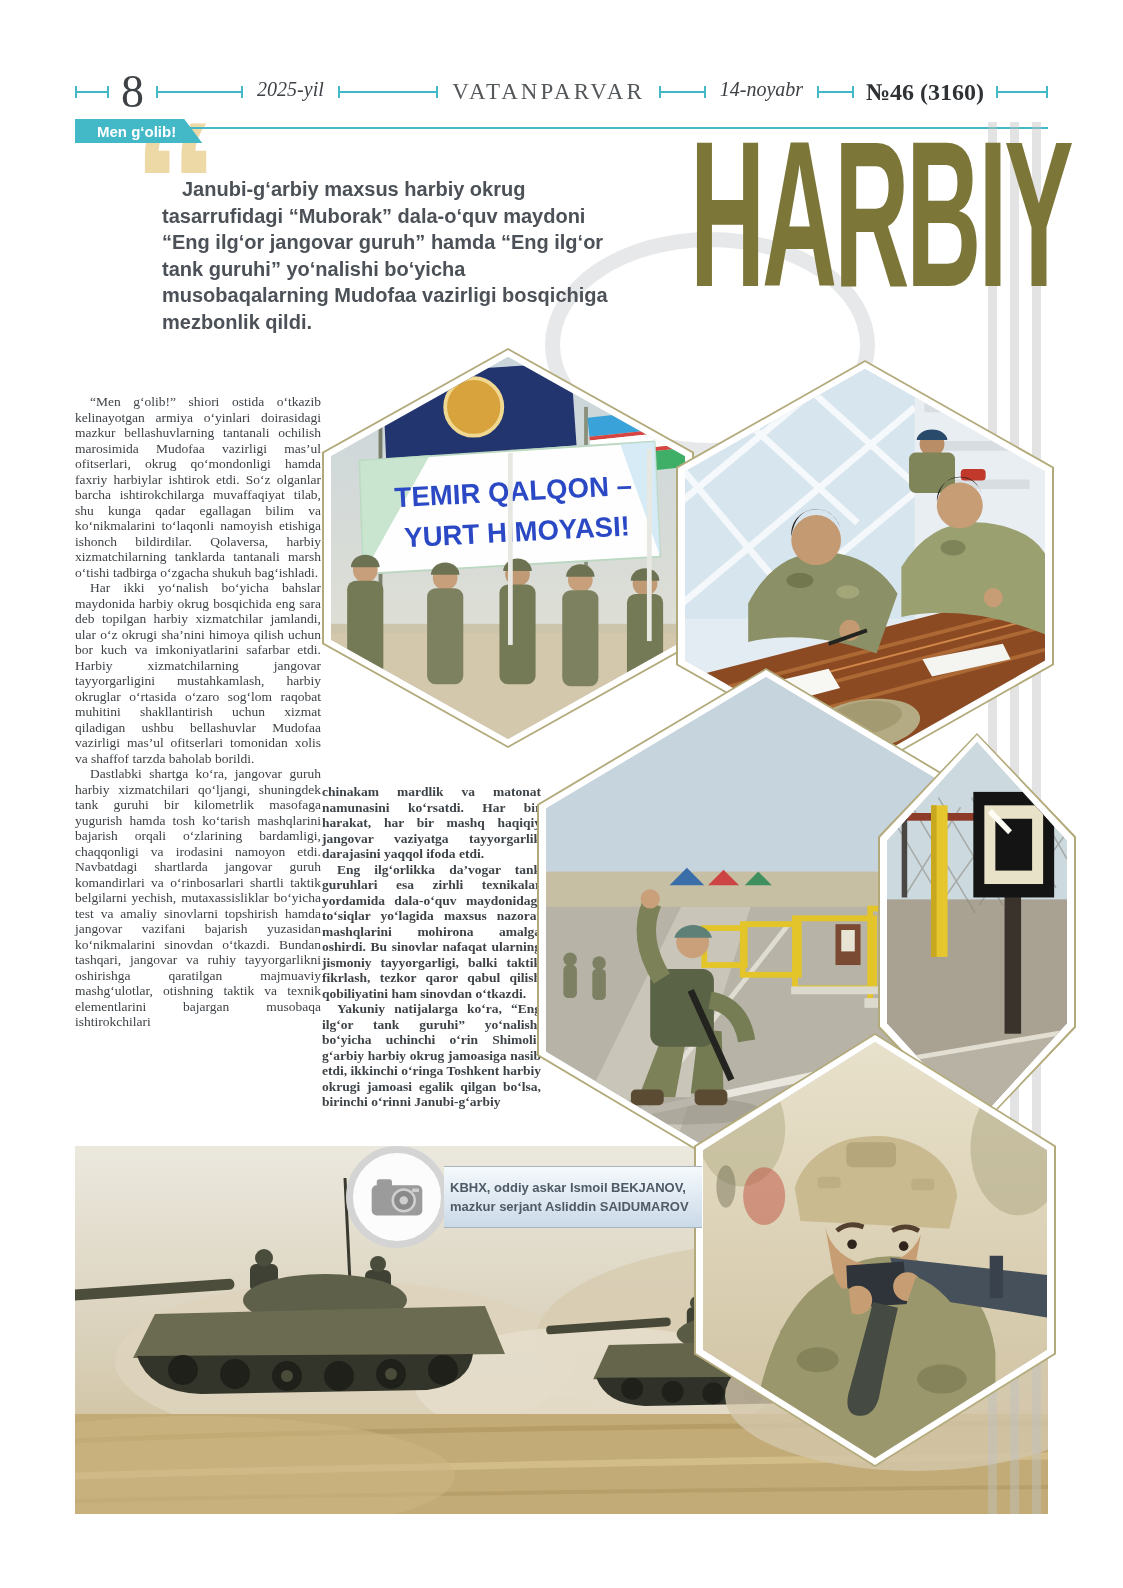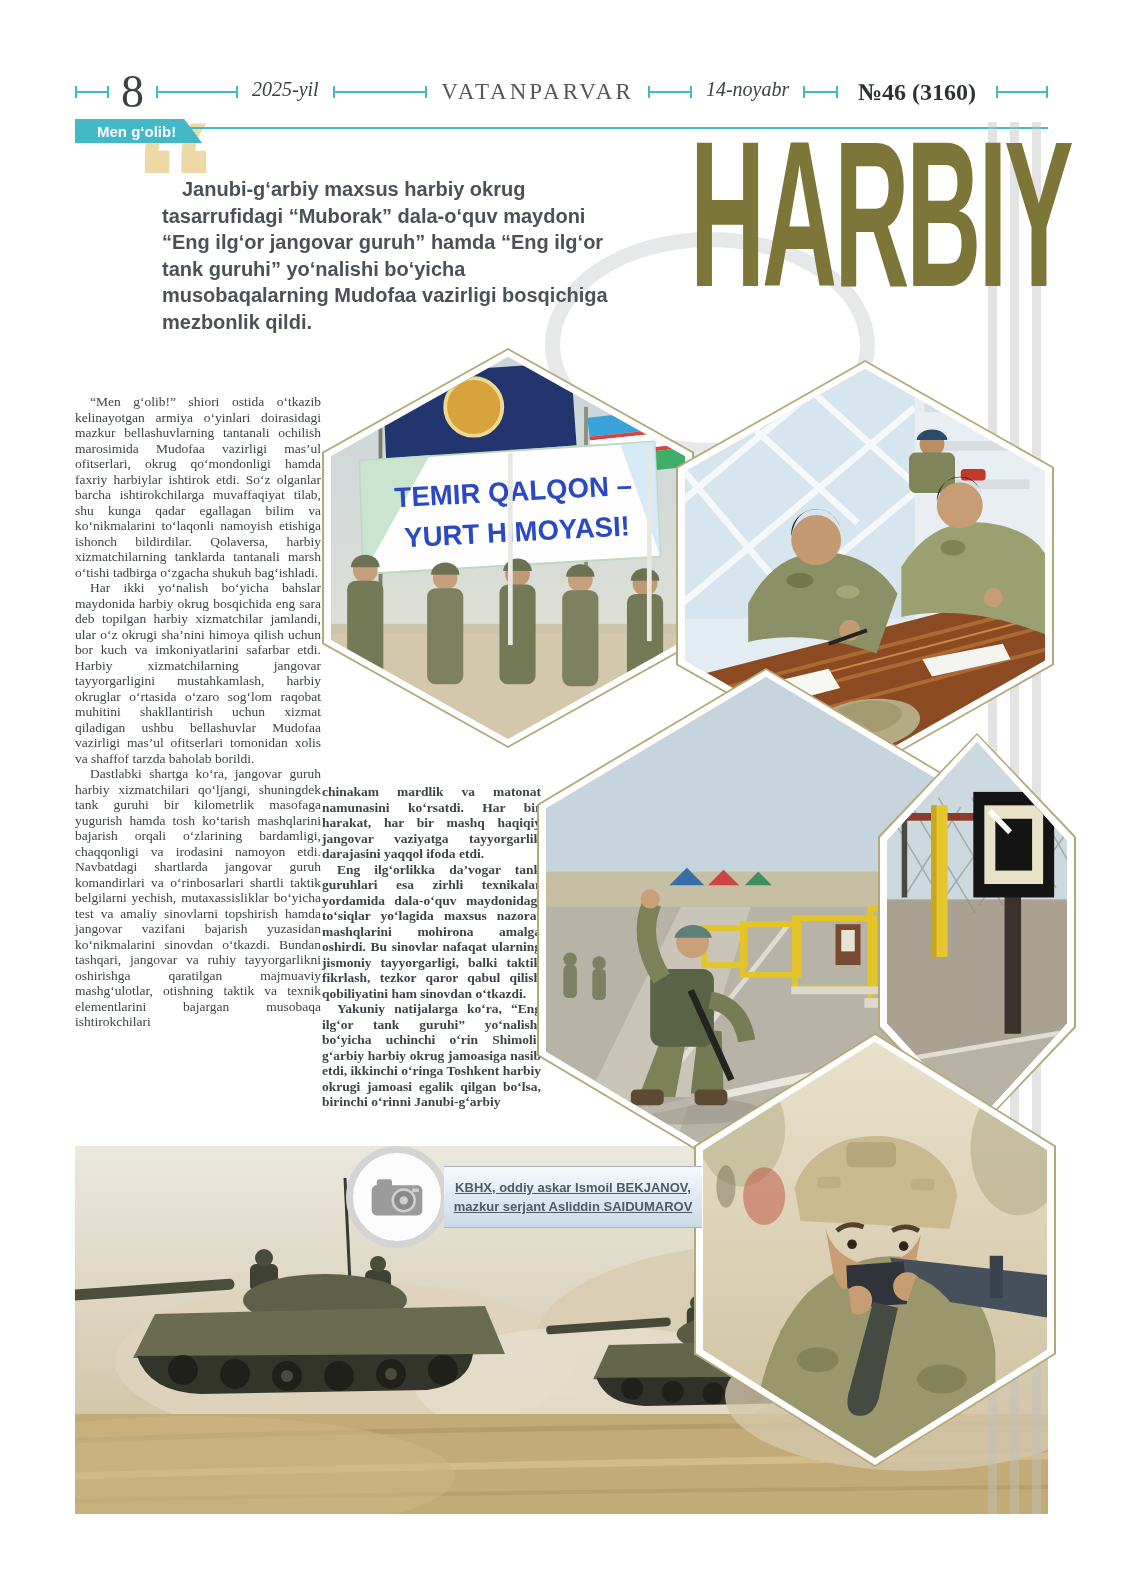--- a/index.html
+++ b/index.html
@@ -9,21 +9,21 @@
   .masthead{position:absolute;left:75px;top:68px;width:973px;height:48px;display:flex;
             align-items:center;z-index:20;}
   .hline{position:relative;height:2px;background:var(--accent_teal,#43b9c8);}
   .hline::before,.hline::after{content:"";position:absolute;top:-5px;width:2px;height:12px;
             background:var(--accent_teal,#43b9c8);}
   .hline::before{left:0}.hline::after{right:0}
   .l0{flex:0 0 34px}.l1{flex:1.3}.l2{flex:1.5}.l3{flex:.7}.l4{flex:.55}.l5{flex:0 0 52px}
   .pageno{font:400 46px/46px "Liberation Serif",serif;color:#3d4145;padding:0 12px;}
   .hyear,.hdate{font:italic 20px/22px "Liberation Serif",serif;color:#3d4145;padding:0 14px 6px;}
   .hname{font:400 23px/24px "Liberation Serif",serif;letter-spacing:3px;color:#55585b;padding:0 14px;}
-  .hissue{font:700 24px/24px "Liberation Serif",serif;color:#2e3235;padding:0 20px;}
+  .hissue{font:700 24px/24px "Liberation Serif",serif;color:#2e3235;padding:0 12px;}
   
   .toprule{position:absolute;left:75px;top:127px;width:973px;height:2px;
            background:var(--accent_teal,#43b9c8);z-index:20;}
   .tag{position:absolute;left:75px;top:119px;z-index:25;background:var(--accent_teal,#43b9c8);
        color:#fff;font:700 15px/26px "Liberation Sans",sans-serif;padding:0 26px 0 22px;height:24px;
        clip-path:polygon(0 0,calc(100% - 18px) 0,100% 100%,0 100%);}
   
   .headline{position:absolute;left:690px;top:131px;z-index:45;white-space:nowrap;
             font:700 208px/166px "Liberation Sans",sans-serif;color:var(--headline_olive,#7d7639);
             transform:scaleX(.5);transform-origin:0 0;letter-spacing:-6px;}
@@ -53,24 +53,24 @@
   .hex2{left:676px;top:360px;width:378px;height:412px;}
   .hex3{left:537px;top:668px;width:458px;height:524px;}
   .hex4{left:878px;top:733px;width:198px;height:398px;}
   .hex5{left:694px;top:1033px;width:362px;height:434px;}
   
   .photo-rect{position:absolute;left:75px;top:1146px;width:973px;height:368px;z-index:10;overflow:hidden;}
   
   .caption{position:absolute;left:346px;top:1146px;z-index:60;display:flex;align-items:center;}
   .cam-circle{width:88px;height:88px;border-radius:50%;background:#fcfcfc;border:7px solid #d4d4d4;
               display:flex;align-items:center;justify-content:center;flex:0 0 auto;}
-  .cap-box{margin-left:-4px;width:246px;padding:11px 6px;text-align:center;
+  .cap-box{margin-left:-4px;width:246px;padding:11px 6px;text-align:left;
            background:linear-gradient(#f5f9fc,#cbdae8);
            border-top:1px solid #a9b3bc;border-bottom:1px solid #a9b3bc;
-           font:700 13px/19px "Liberation Sans",sans-serif;color:#4e5a66;text-decoration:underline;}
+           font:700 13px/19px "Liberation Sans",sans-serif;color:#4e5a66;}
 </style>
 </head>
 <body>
 
 <div class="page">
 
   <div class="masthead">
     <div class="hline l0"></div>
     <div class="pageno">8</div>
     <div class="hline l1"></div>

